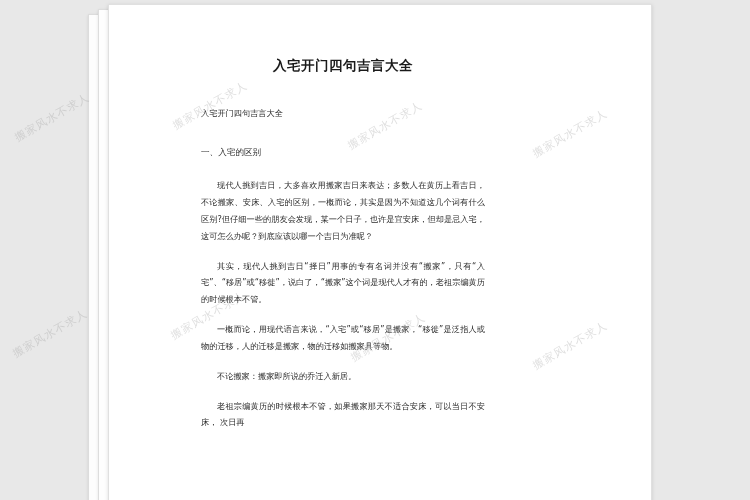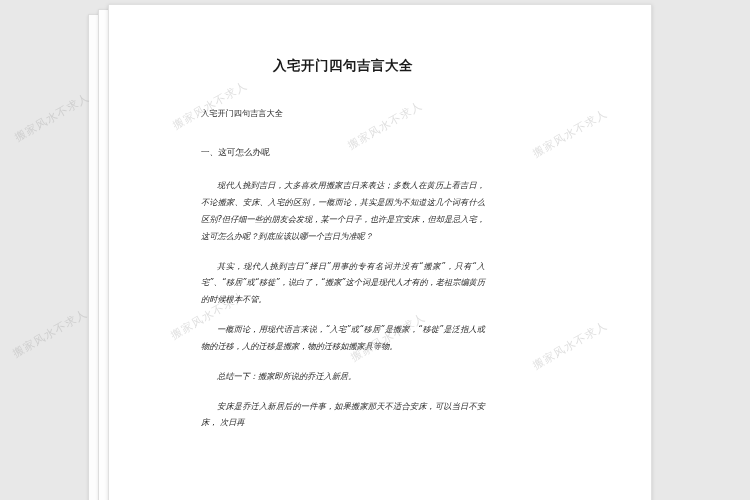--- a/index.html
+++ b/index.html
@@ -75,21 +75,20 @@
   .doc-para {
     font-size: 8.2px;
     line-height: 2.05;
     color: #2b2b2b;
     margin: 0 0 13px 0;
     text-align: justify;
     font-family: "DejaVu Sans", "Liberation Sans", sans-serif;
   }
   .doc-para.indent {
     text-indent: 16px;
-    font-style: italic;
   }
   .doc-para.sub-title {
     font-size: 8.6px;
     margin-top: 20px;
     margin-bottom: 16px;
     text-indent: 0;
   }
   .doc-para.first-line {
     margin-top: 30px;
     margin-bottom: 22px;
@@ -127,26 +126,26 @@
 <body>
 
 <div class="sheet-back-2"></div>
 <div class="sheet-back-1"></div>
 
 <div class="sheet-main">
   <div class="doc-body">
     <div class="doc-title">入宅开门四句吉言大全</div>
     <div class="doc-content">
       <p class="doc-para first-line">入宅开门四句吉言大全</p>
-      <p class="doc-para sub-title">一、这可怎么办呢</p>
+      <p class="doc-para sub-title">一、入宅的区别</p>
       <p class="doc-para indent">现代人挑到吉日，大多喜欢用搬家吉日来表达；多数人在黄历上看吉日，不论搬家、安床、入宅的区别，一概而论，其实是因为不知道这几个词有什么区别?但仔细一些的朋友会发现，某一个日子，也许是宜安床，但却是忌入宅，这可怎么办呢？到底应该以哪一个吉日为准呢？</p>
       <p class="doc-para indent">其实，现代人挑到吉日“择日”用事的专有名词并没有“搬家”，只有“入宅”、“移居”或“移徙”，说白了，“搬家”这个词是现代人才有的，老祖宗编黄历的时候根本不管。</p>
       <p class="doc-para indent">一概而论，用现代语言来说，“入宅”或“移居”是搬家，“移徙”是泛指人或物的迁移，人的迁移是搬家，物的迁移如搬家具等物。</p>
-      <p class="doc-para indent">总结一下：搬家即所说的乔迁入新居。</p>
-      <p class="doc-para indent tail">安床是乔迁入新居后的一件事，如果搬家那天不适合安床，可以当日不安床， 次日再</p>
+      <p class="doc-para indent">不论搬家：搬家即所说的乔迁入新居。</p>
+      <p class="doc-para indent tail">老祖宗编黄历的时候根本不管，如果搬家那天不适合安床，可以当日不安床， 次日再</p>
     </div>
   </div>
 </div>
 
 <div class="watermarks">
   <div class="wm wm-7">搬家风水不求人</div>
   <div class="wm wm-1">搬家风水不求人</div>
   <div class="wm wm-2">搬家风水不求人</div>
   <div class="wm wm-3">搬家风水不求人</div>
   <div class="wm wm-8">搬家风水不求人</div>

